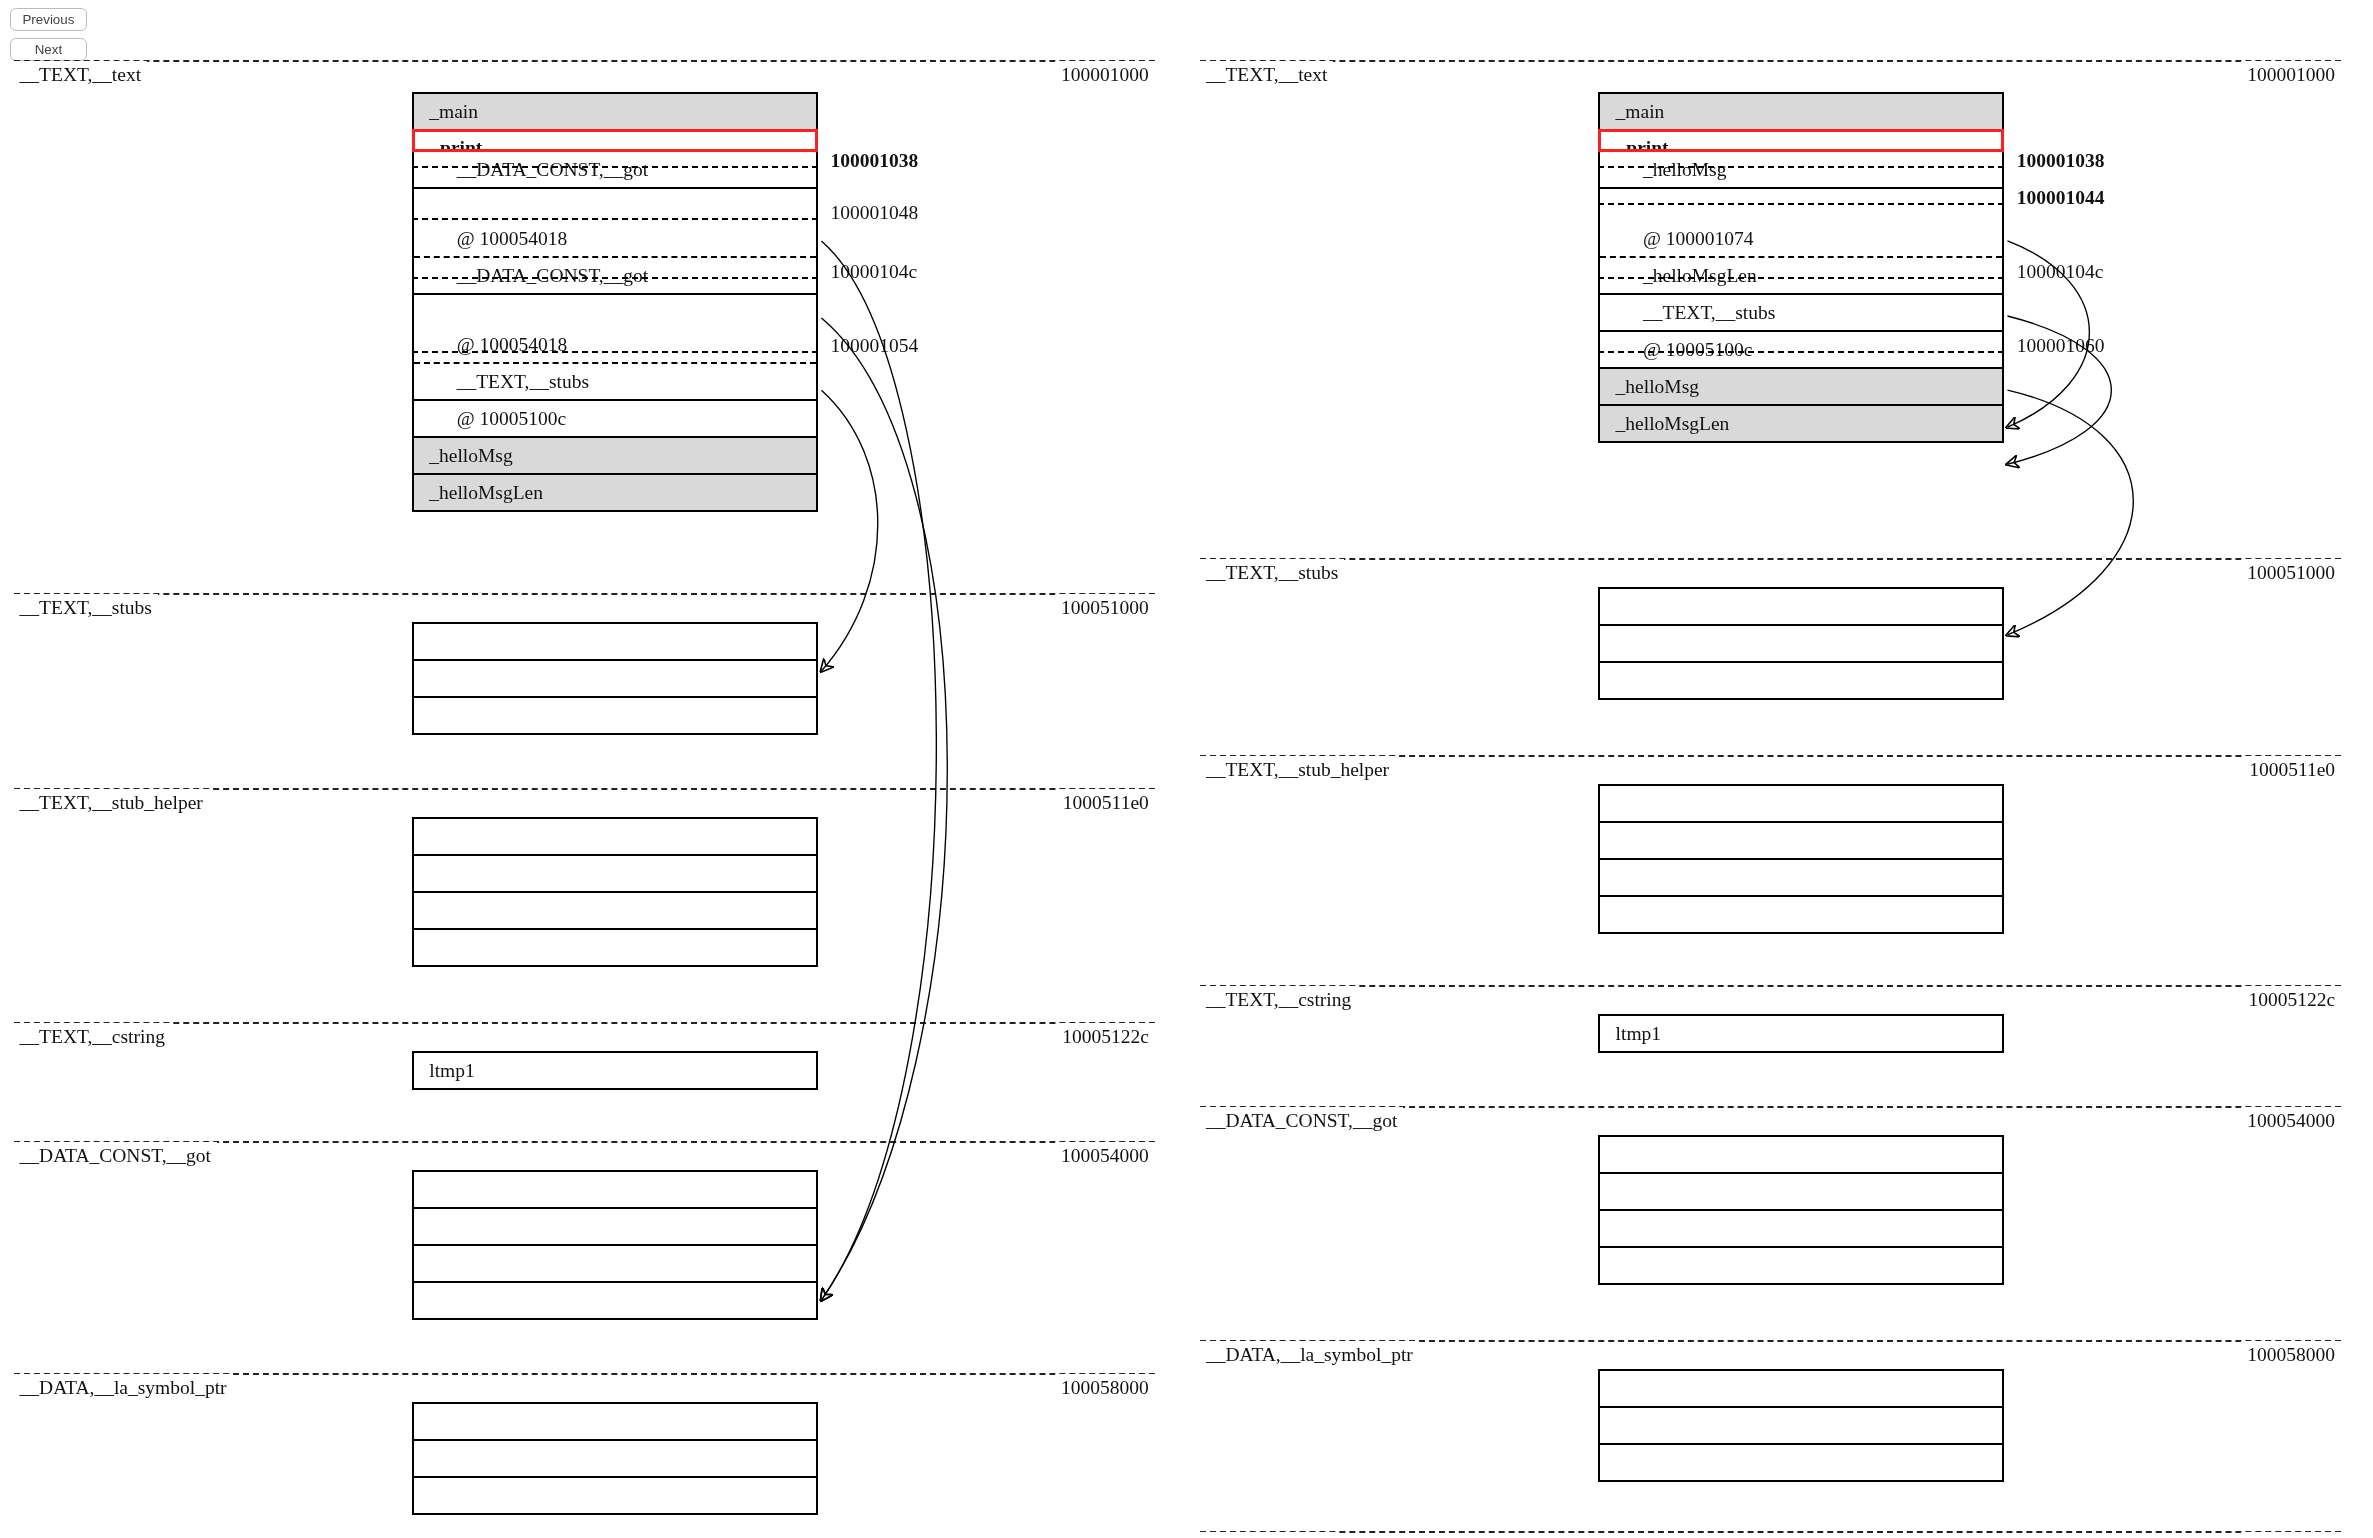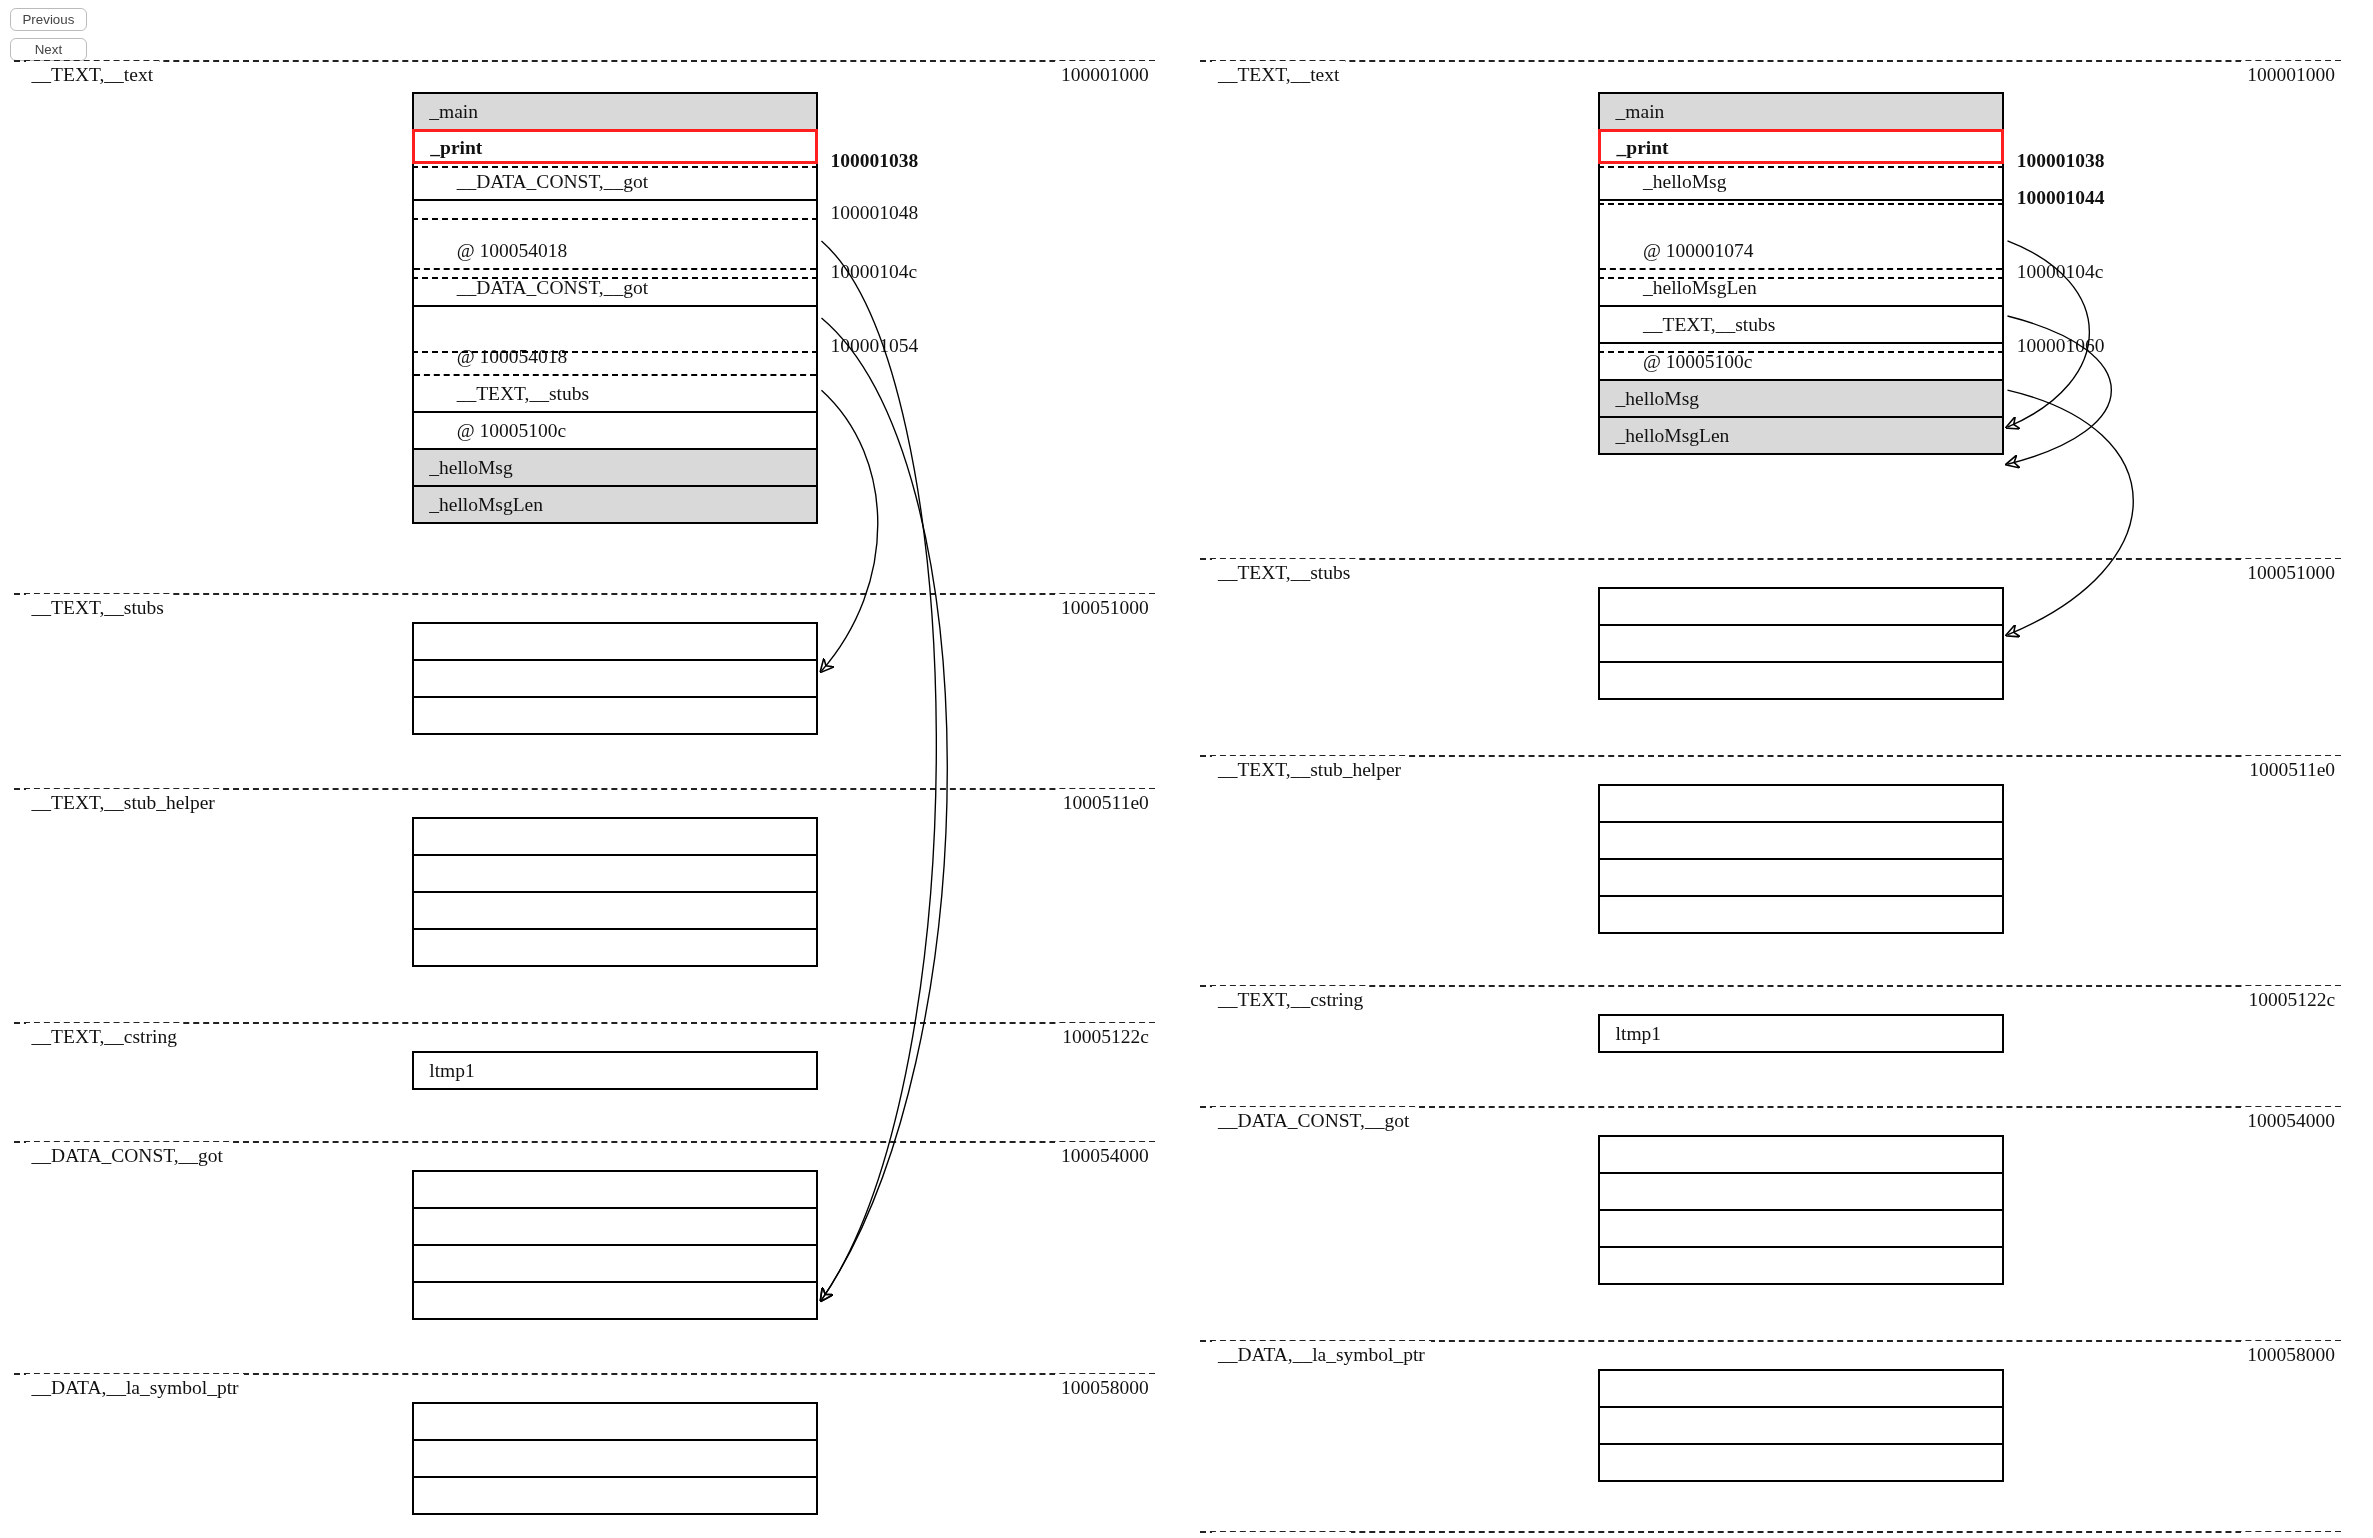--- a/index.html
+++ b/index.html
@@ -45,21 +45,21 @@
   }
   .section-row .sec-label-left,
   .section-row .sec-label-mid,
   .section-row .sec-addr {
     position: absolute;
     top: -1px;
     background: #fff;
     padding: 0 5.9px;
     line-height: 27px;
   }
-  .section-row .sec-label-left { left: 12px; text-align: center; }
+  .section-row .sec-label-left { left: 0; text-align: center; }
   .section-row .sec-addr { right: 0; }
 
   .box {
     position: absolute;
     left: 0;
     width: 406px;
     border: 2px solid #000;
     border-bottom: none;
     box-sizing: border-box;
   }
@@ -71,21 +71,21 @@
     box-sizing: border-box;
     background: #fff;
     overflow: hidden;
     white-space: nowrap;
   }
   .cell.shaded { background: #d9d9d9; }
   .cell.highlight {
     background: #fff;
     border: 3.9px solid #ff1f1f;
     font-weight: bold;
-    height: 35px;
+    height: 23px;
     margin: -2px -2px 0 -2px;
     line-height: 31px;
   }
   .cell.dashed-bottom { border-bottom: 2px dashed #000; margin-top: 32px; }
   .cell.empty::after { content: "\00a0"; }
 
   .sub-row {
     position: absolute;
     left: 0;
     width: 406px;

